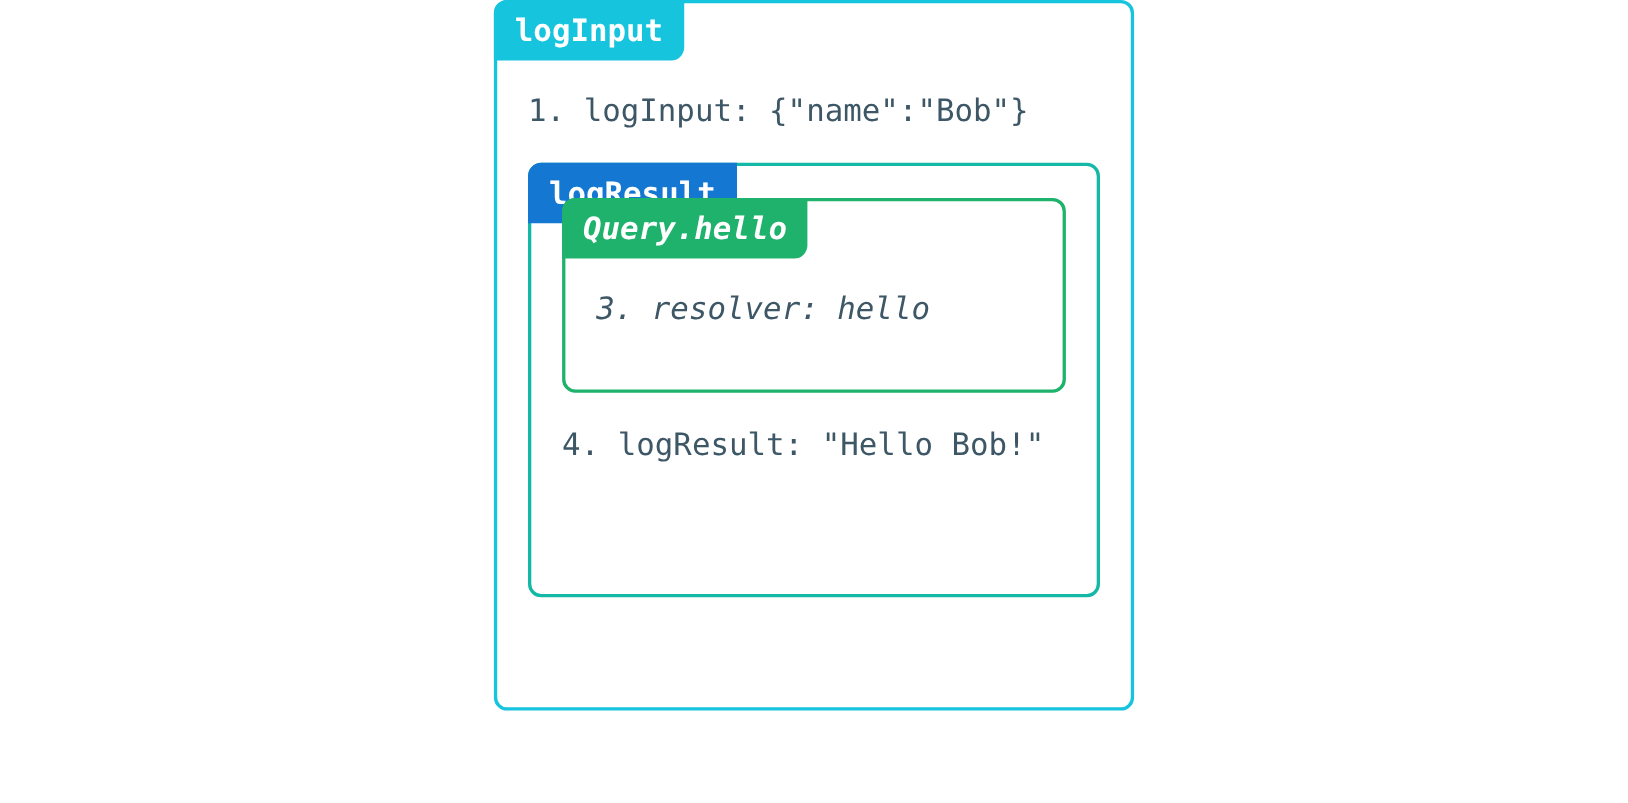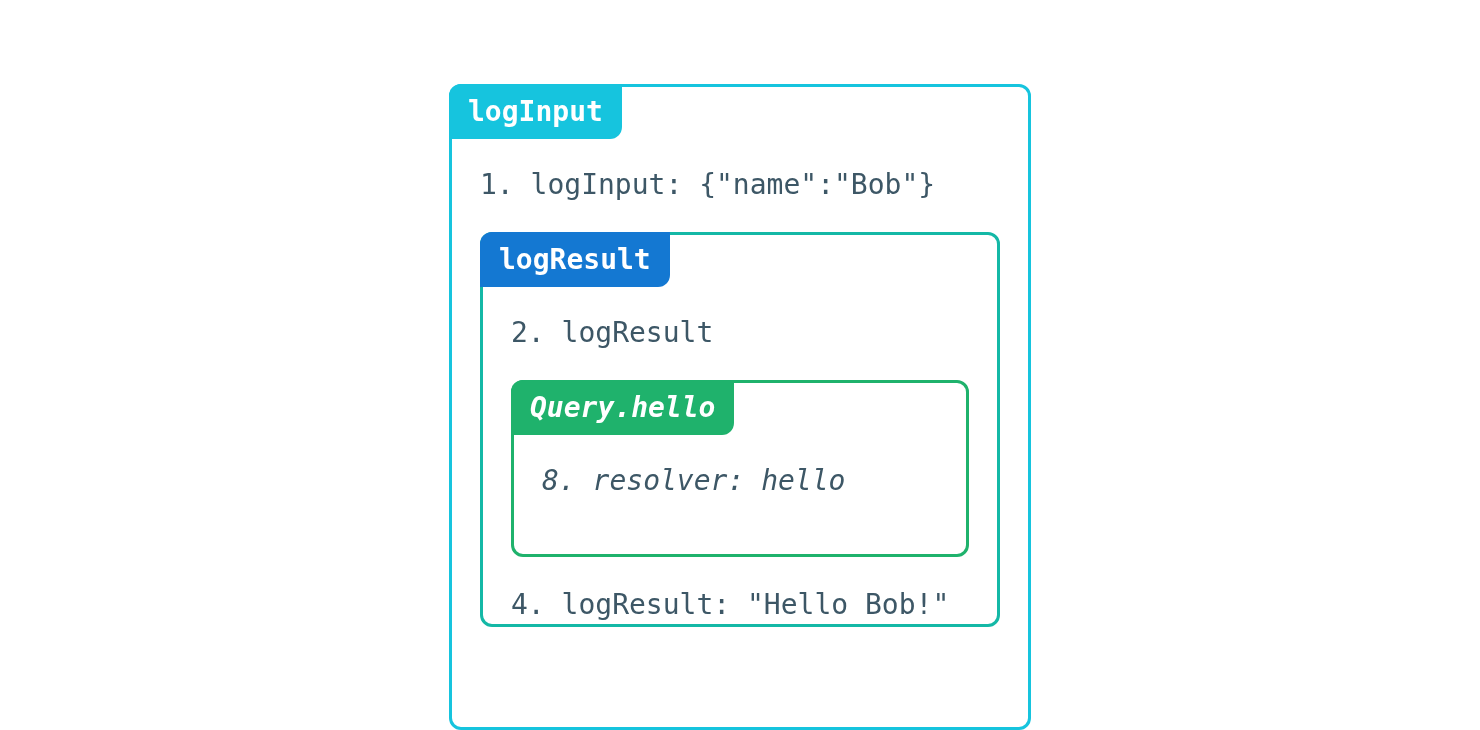--- a/index.html
+++ b/index.html
@@ -9,21 +9,21 @@
     height: 730px;
     background: #ffffff;
     overflow: hidden;
     font-family: "DejaVu Sans Mono", "Liberation Mono", monospace;
   }
 
   .canvas {
     width: 1480px;
     height: 730px;
     display: flex;
-    align-items: flex-end;
+    align-items: flex-start;
     justify-content: center;
   }
 
   
   .box {
     position: relative;
     border-radius: 12px;
     background: #ffffff;
     padding: 0 28px;
   }
@@ -70,28 +70,27 @@
       <span>logInput</span>
     </div>
 
     <p class="step step-first">1. logInput: {"name":"Bob"}</p>
 
     <section class="box box-blue">
       <div class="tab tab-blue">
         <span>logResult</span>
       </div>
 
-      <p class="step step-first">2. logResult</p>
 
       <section class="box box-green">
         <div class="tab tab-green">
           <span>Query.hello</span>
         </div>
 
-        <p class="step step-first">8. resolver: hello</p>
+        <p class="step step-first">3. resolver: hello</p>
       </section>
 
       <p class="step step-after">4. logResult: "Hello Bob!"</p>
     </section>
 
   </section>
 
 </div>
 
 </body></html>

